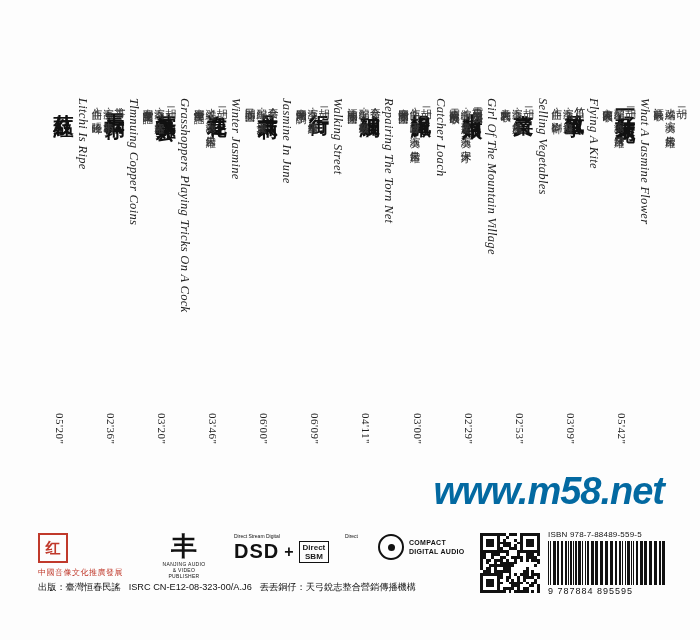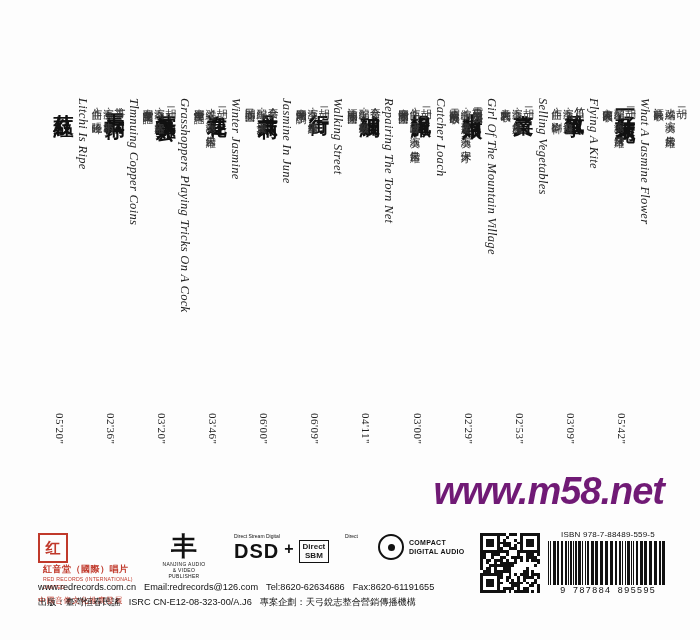--- a/index.html
+++ b/index.html
@@ -127,21 +127,21 @@
   
   .website {
     position: absolute;
     right: 36px;
     top: 470px;
     font-family: "Liberation Sans", sans-serif;
     font-style: italic;
     font-weight: bold;
     font-size: 38px;
     letter-spacing: -1px;
-    color: #701a75;
+    color: #0369a1;
   }
 
   
   .logos {
     position: absolute;
     left: 38px;
     top: 533px;
     width: 400px;
     height: 46px;
   }
@@ -218,20 +218,21 @@
     font-family: "Liberation Sans", sans-serif;
     font-size: 5px;
     color: #111;
     display: flex;
     justify-content: space-between;
     width: 124px;
     margin-bottom: 1px;
   }
   .dsd-main {
     display: flex;
+    align-items: center;
   }
   .dsd-word {
     font-family: "Liberation Sans", sans-serif;
     font-weight: bold;
     font-size: 20px;
     letter-spacing: 1px;
     color: #111;
   }
   .dsd-plus {
     font-size: 16px;
@@ -296,42 +297,42 @@
     grid-template-rows: repeat(21, 1fr);
   }
   .qr .qrgrid i { background: #fff; }
   .qr .qrgrid i.b { background: #111; }
 
   .barcode-wrap {
     position: absolute;
     right: 32px;
     top: 530px;
     width: 120px;
-    text-align: center;
+    text-align: left;
   }
   .isbn {
     font-family: "Liberation Sans", sans-serif;
     font-size: 8px;
     letter-spacing: 0.2px;
     margin-bottom: 2px;
     color: #111;
   }
   .bars {
     height: 44px;
     display: flex;
     align-items: flex-end;
     gap: 0px;
   }
   .bars span {
     display: block;
     background: #111;
     height: 100%;
   }
   .barnum {
-    font-family: Liberation Mono, monospace;
+    font-family: Liberation Sans, sans-serif;
     font-size: 9px;
     letter-spacing: 1px;
     margin-top: 1px;
     color: #111;
   }
 
   
   .footer {
     position: absolute;
     left: 38px;
@@ -462,24 +463,20 @@
     </div>
 
   </div>
 
   <div class="website">www.m58.net</div>
 
   <div class="logos">
 
     <div class="logo-red">
       <div class="redseal">红</div>
-      <div class="redtext">
-        <div class="l1">紅音堂（國際）唱片</div>
-        <div class="l2">RED RECORDS (INTERNATIONAL) LIMITED</div>
-      </div>
       <div class="redbottom">中國音像文化推廣發展</div>
     </div>
 
     <div class="logo-cross">
       <div class="cross-mark">丰</div>
       <div class="cross-sub">NANJING AUDIO &amp; VIDEO PUBLISHER</div>
     </div>
 
     <div class="logo-dsd">
       <div class="dsd-top">
@@ -1019,20 +1016,17 @@
         <span style="width:2px"></span>
         <span style="width:1px;background:transparent"></span>
         <span style="width:3px"></span>
         <span style="width:2px;background:transparent"></span>
       </div>
     <div class="barnum">9 787884 895595</div>
   </div>
 
   <div class="footer">
     <div class="row">
-      <span>www.redrecords.com.cn</span><span class="sep"></span><span>Email:redrecords@126.com</span><span class="sep"></span><span>Tel:8620-62634686</span><span class="sep"></span><span>Fax:8620-61191655</span>
-    </div>
-    <div class="row">
-      <span>出版：臺灣恒春民謠</span><span class="sep"></span><span>ISRC CN-E12-08-323-00/A.J6</span><span class="sep"></span><span>專案企劃：天弓銳志整合營銷傳播機構</span>
+      <span>出版：臺灣恒春民謠</span><span class="sep"></span><span>ISRC CN-E12-08-323-00/A.J6</span><span class="sep"></span><span>丟丟銅仔：天弓銳志整合營銷傳播機構</span>
     </div>
   </div>
 
 </div>
 
 </body></html>

